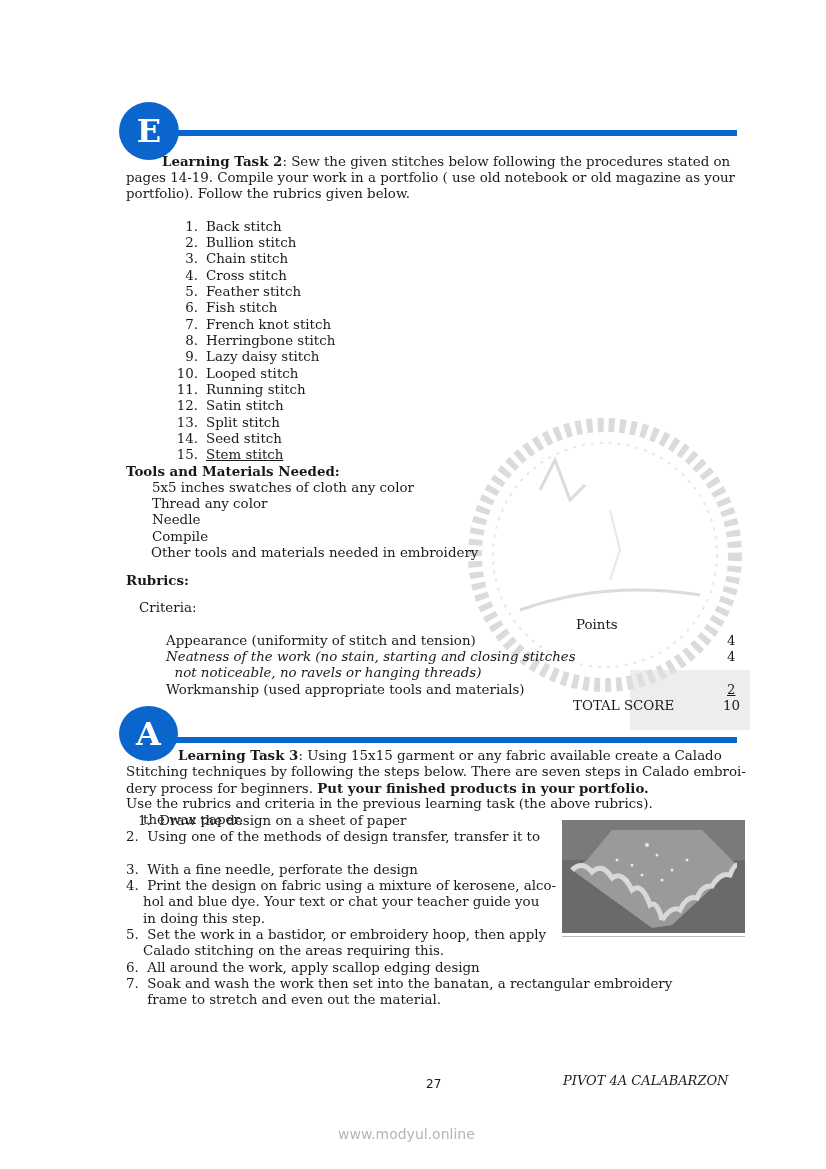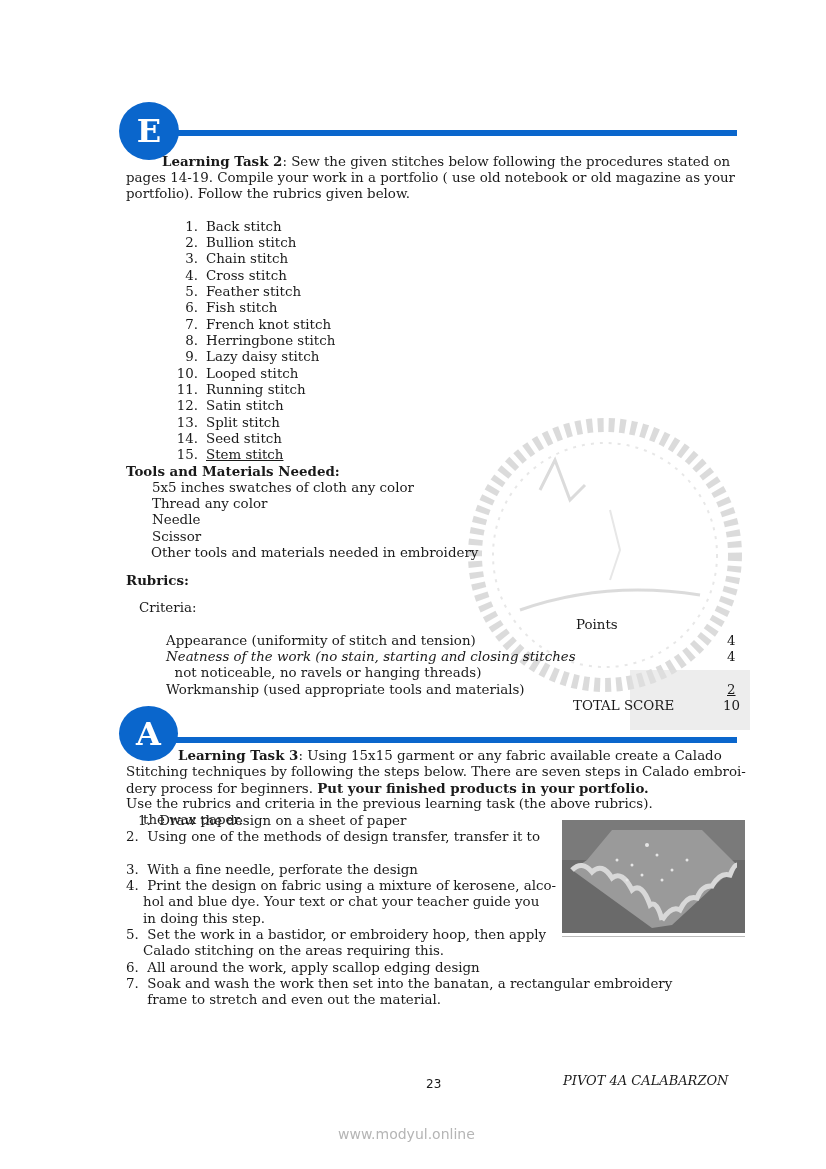--- a/index.html
+++ b/index.html
@@ -57,33 +57,33 @@
   <div class="li txt" style="top:398px;"><span class="num">12.</span><span>Satin stitch</span></div>
   <div class="li txt" style="top:415px;"><span class="num">13.</span><span>Split stitch</span></div>
   <div class="li txt" style="top:431px;"><span class="num">14.</span><span>Seed stitch</span></div>
   <div class="li txt" style="top:447px;text-decoration:underline;"><span class="num">15.</span><span>Stem stitch</span></div>
 </div>
 
 <div class="abs txt" style="left:126px; top:463px; font-weight:bold;">Tools and Materials Needed:</div>
 <div class="abs txt" style="left:152px; top:480px;">5x5 inches  swatches of cloth any color</div>
 <div class="abs txt" style="left:152px; top:496px;">Thread  any color</div>
 <div class="abs txt" style="left:152px; top:512px;">Needle</div>
-<div class="abs txt" style="left:152px; top:529px;">Scissor</div>
+<div class="abs txt" style="left:152px; top:529px;">Compile</div>
 <div class="abs txt" style="left:151px; top:545px;">Other tools and materials needed in embroidery</div>
 
 <div class="abs txt" style="left:126px; top:572px; font-weight:bold;">Rubrics:</div>
 <div class="abs txt" style="left:139px; top:600px;">Criteria:</div>
 <div class="abs txt" style="left:576px; top:617px;">Points</div>
 
 <div>
   <div class="abs txt" style="left:166px; top:633px;">Appearance (uniformity of stitch and tension)</div>
   <div class="abs txt" style="left:727px; top:633px;">4</div>
   <div class="abs txt" style="left:166px; top:649px;font-style:italic;">Neatness of the work (no stain, starting and closing stitches</div>
   <div class="abs txt" style="left:727px; top:649px;">4</div>
-  <div class="abs txt" style="left:166px; top:665px; white-space:pre;">  not noticeable, no ravels or hanging threads)</div>
+  <div class="abs txt" style="left:166px; top:665px; white-space:pre;font-style:italic;">  not noticeable, no ravels or hanging threads)</div>
   <div class="abs txt" style="left:166px; top:682px;">Workmanship (used appropriate tools and materials)</div>
   <div class="abs txt" style="left:727px; top:682px; text-decoration:underline;">2</div>
   <div class="abs txt" style="left:573px; top:698px;">TOTAL SCORE</div>
   <div class="abs txt" style="left:723px; top:698px;">10</div>
 </div>
 
 <div class="bar" style="left:176px; top:737px; width:561px;"></div>
 <div class="badge" style="left:119px; top:706px; width:59px; height:55px;">
   <span>A</span>
 </div>
@@ -127,15 +127,15 @@
         <circle cx="110" cy="50" r="1.5"></circle>
         <circle cx="65" cy="60" r="1.5"></circle>
       <circle cx="100" cy="60" r="1.5"></circle>
         <circle cx="85" cy="25" r="2"></circle>
         <circle cx="125" cy="40" r="1.5"></circle>
     </g>
   </svg>
 </div>
 <div class="photo-line"></div>
 
-<div class="abs" style="left:426px; top:1077px; font-family:'DejaVu Sans', sans-serif; font-size:12px;">23</div>
+<div class="abs" style="left:426px; top:1077px; font-family:'DejaVu Sans', sans-serif; font-size:12px;">27</div>
 <div class="abs" style="left:563px; top:1073px; font-size:13px; font-style:italic;">PIVOT 4A CALABARZON</div>
 <div class="abs" style="left:338px; top:1126px; font-family:'DejaVu Sans', sans-serif; font-size:14px; color:#b5b5b5;">www.modyul.online</div>
 
 </body></html>

